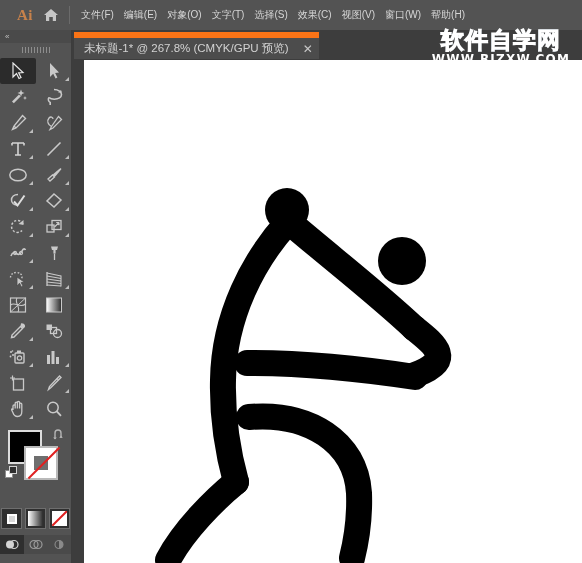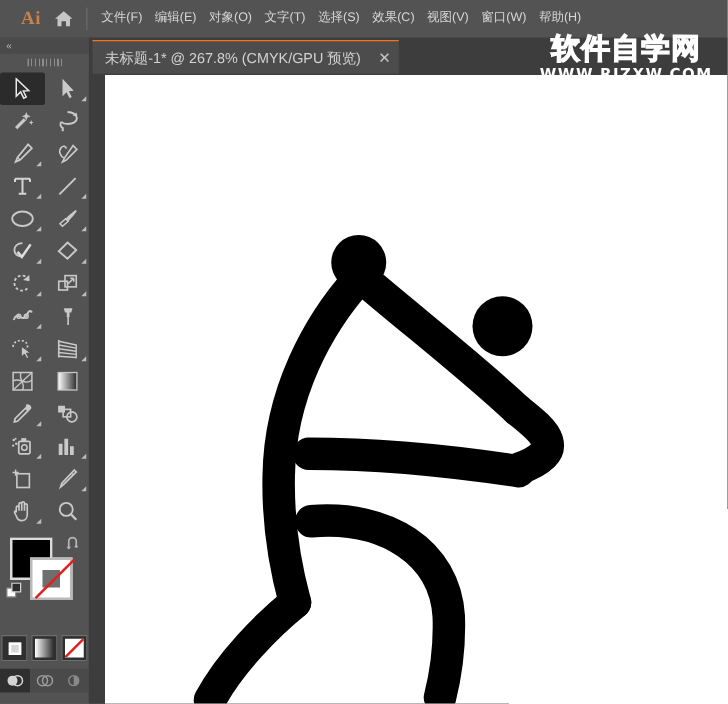--- a/index.html
+++ b/index.html
@@ -46,21 +46,21 @@
     position: absolute; left: 72px; top: 30px;
     width: 510px; height: 30px;
     background: #3d3d3d;
   }
   #doc-tab {
     position: absolute; left: 2px; top: 2px;
     height: 27px;
     background: #4c4c4c;
     display: flex; align-items: center;
     padding: 0 6px 0 10px;
-    border-top: 1px solid #f97316;
+    border-top: 6px solid #f97316;
   }
   #doc-tab-title {
     color: #d2d2d2; font-size: 11.5px; white-space: nowrap;
   }
   #doc-tab-close {
     color: #c7c7c7; font-size: 12px; margin-left: 14px; line-height: 1;
   }
 
   
   #toolbar {
@@ -173,21 +173,21 @@
     width: 162px; height: 40px;
     pointer-events: none;
   }
   #wm-main {
     color: #2273b5;
     font-size: 23px; font-weight: bold;
     letter-spacing: 1px;
     text-align: center;
     line-height: 24px;
     -webkit-text-stroke: 1px #ffffff;
-    font-family: Liberation Mono, monospace;
+    font-family: Liberation Sans, sans-serif;
   }
   #wm-sub {
     color: #ffffff;
     font-size: 12px; font-weight: bold;
     letter-spacing: 1.2px;
     text-align: center;
     line-height: 14px;
     font-family: "DejaVu Sans", sans-serif;
   }
 </style>

